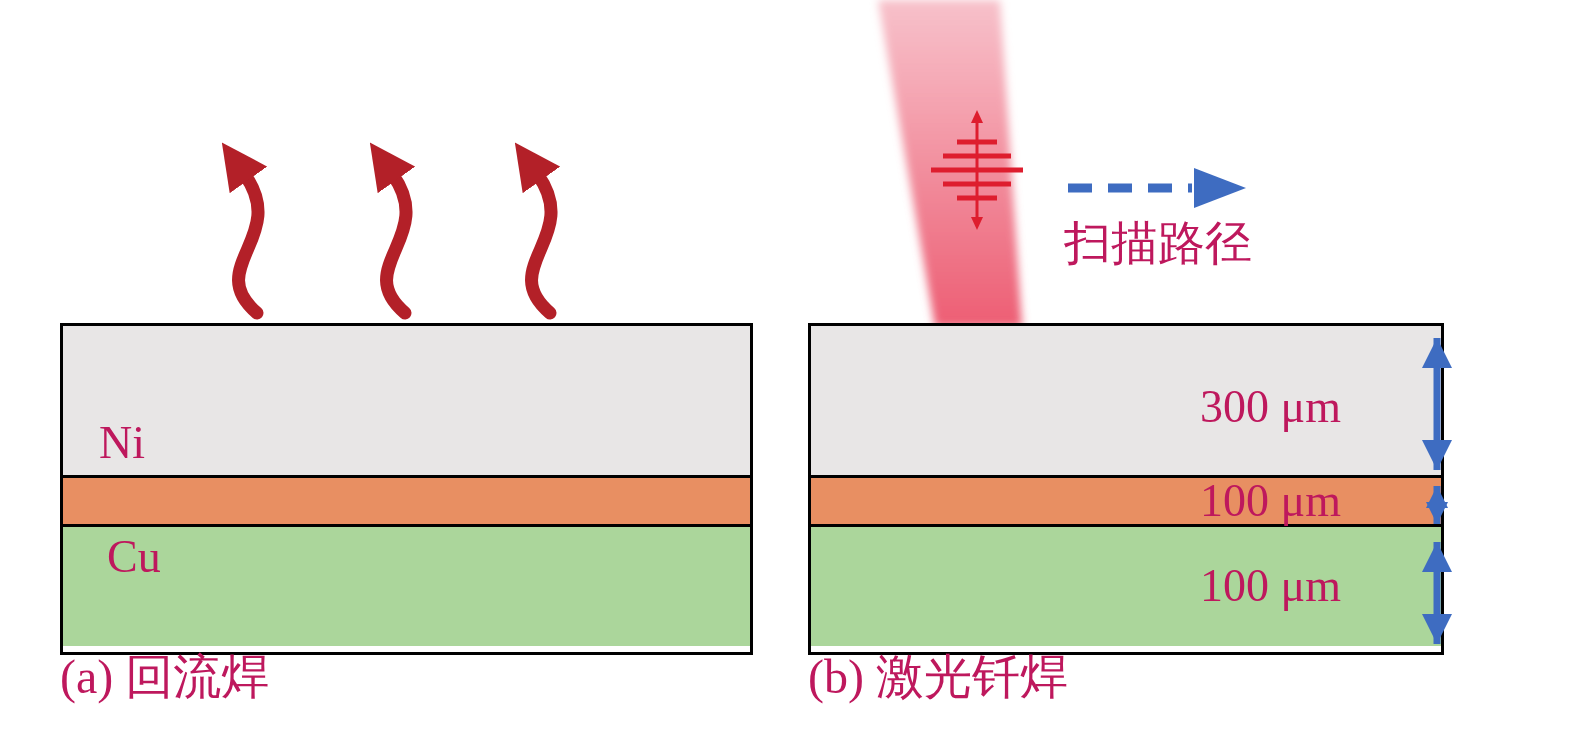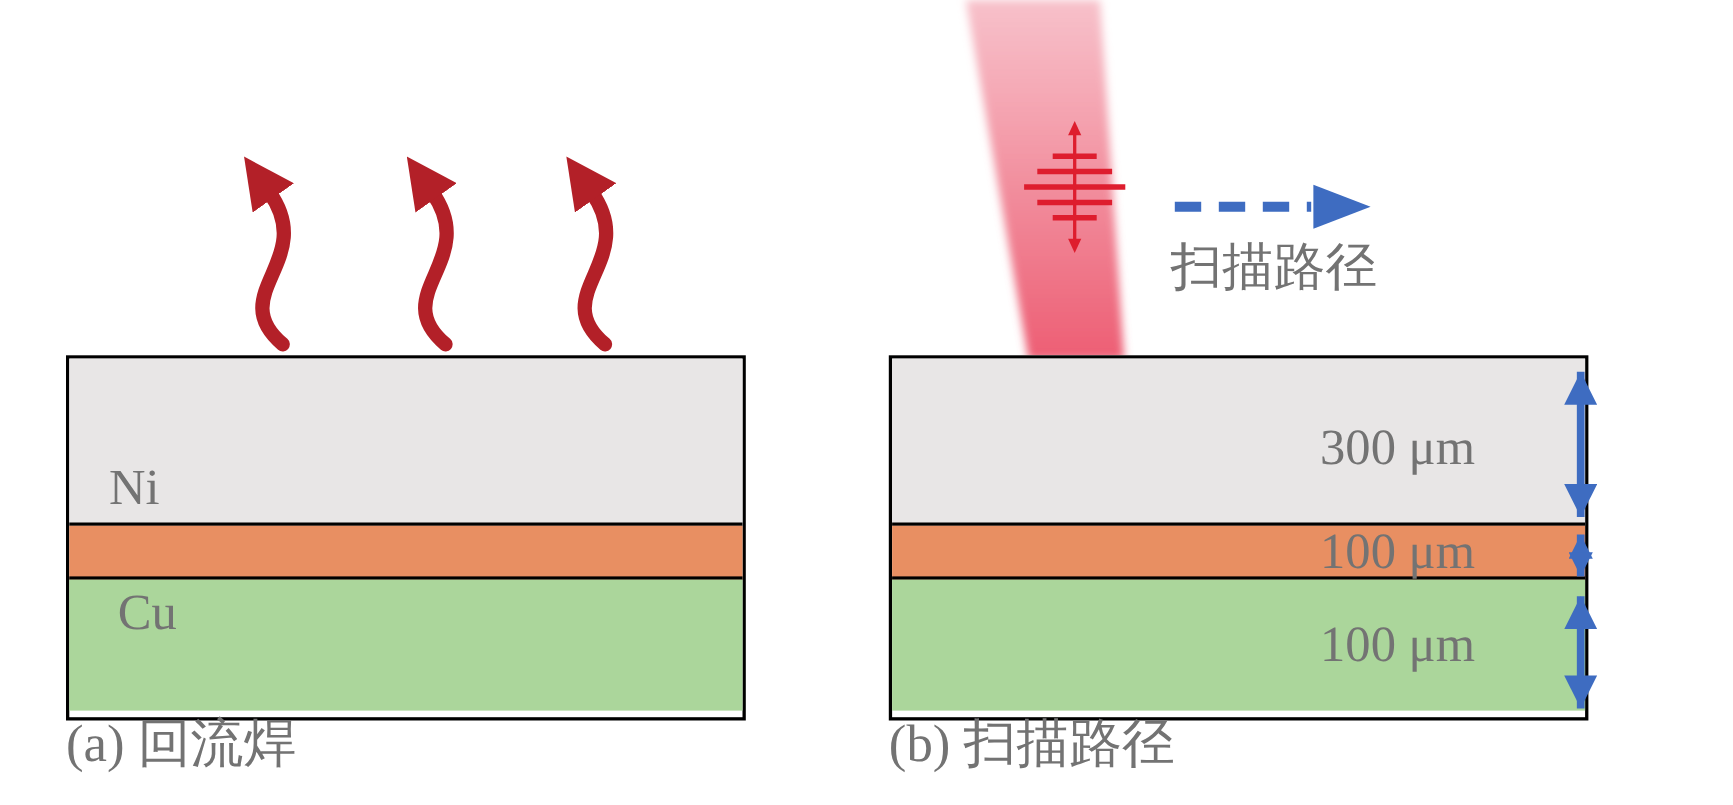--- a/index.html
+++ b/index.html
@@ -1,23 +1,23 @@
 <!DOCTYPE html>
 <html><head>
 <meta charset="utf-8">
 <style>
   html,body{margin:0;padding:0;background:#ffffff;}
   .canvas{
     position:relative;width:1575px;height:732px;background:#ffffff;overflow:hidden;
-    font-family:"Liberation Serif","DejaVu Serif",serif;color:#737373;
+    font-family:"Liberation Serif","DejaVu Serif",serif;color:#be185d;
   }
   .abs{position:absolute;}
   
   .stack{position:absolute;top:323px;height:332px;border:3px solid #000;box-sizing:border-box;background:#fff;}
-  .stack-a{left:60px;width:618px;text-decoration:underline;}
+  .stack-a{left:60px;width:693px;text-decoration:underline;}
   .stack-b{left:808px;width:636px;}
   .layer{position:relative;width:100%;box-sizing:border-box;}
   .layer-ni{height:152px;background:#e8e6e6;border-bottom:3px solid #000;}
   .layer-sac{height:49px;background:#e88f62;border-bottom:3px solid #000;}
   .layer-cu{height:119px;background:#abd69b;}
   .lbl{position:absolute;font-size:46px;line-height:1;white-space:nowrap;}
   .lbl-ni{left:36px;top:94px;}
   .lbl-sac{left:393px;top:151px;}
   .lbl-cu{left:44px;top:208px;}
   .dim-lbl{position:absolute;font-size:46px;line-height:1;white-space:nowrap;right:100px;}
@@ -125,15 +125,15 @@
           </marker>
         </defs>
         <line x1="626" y1="12" x2="626" y2="144" stroke="#3e6cc1" stroke-width="7" marker-start="url(#dimHeadRev)" marker-end="url(#dimHead)"></line>
         <line x1="626" y1="160" x2="626" y2="198" stroke="#3e6cc1" stroke-width="7" marker-start="url(#dimHeadSRev)" marker-end="url(#dimHeadS)"></line>
         <line x1="626" y1="216" x2="626" y2="318" stroke="#3e6cc1" stroke-width="7" marker-start="url(#dimHeadRev)" marker-end="url(#dimHead)"></line>
       </svg>
     </div>
   </div>
 
   <div class="caption caption-a">(a) 回流焊</div>
-  <div class="caption caption-b">(b) 扫描路径</div>
+  <div class="caption caption-b">(b) 激光钎焊</div>
 
 </div>
 
 </body></html>

